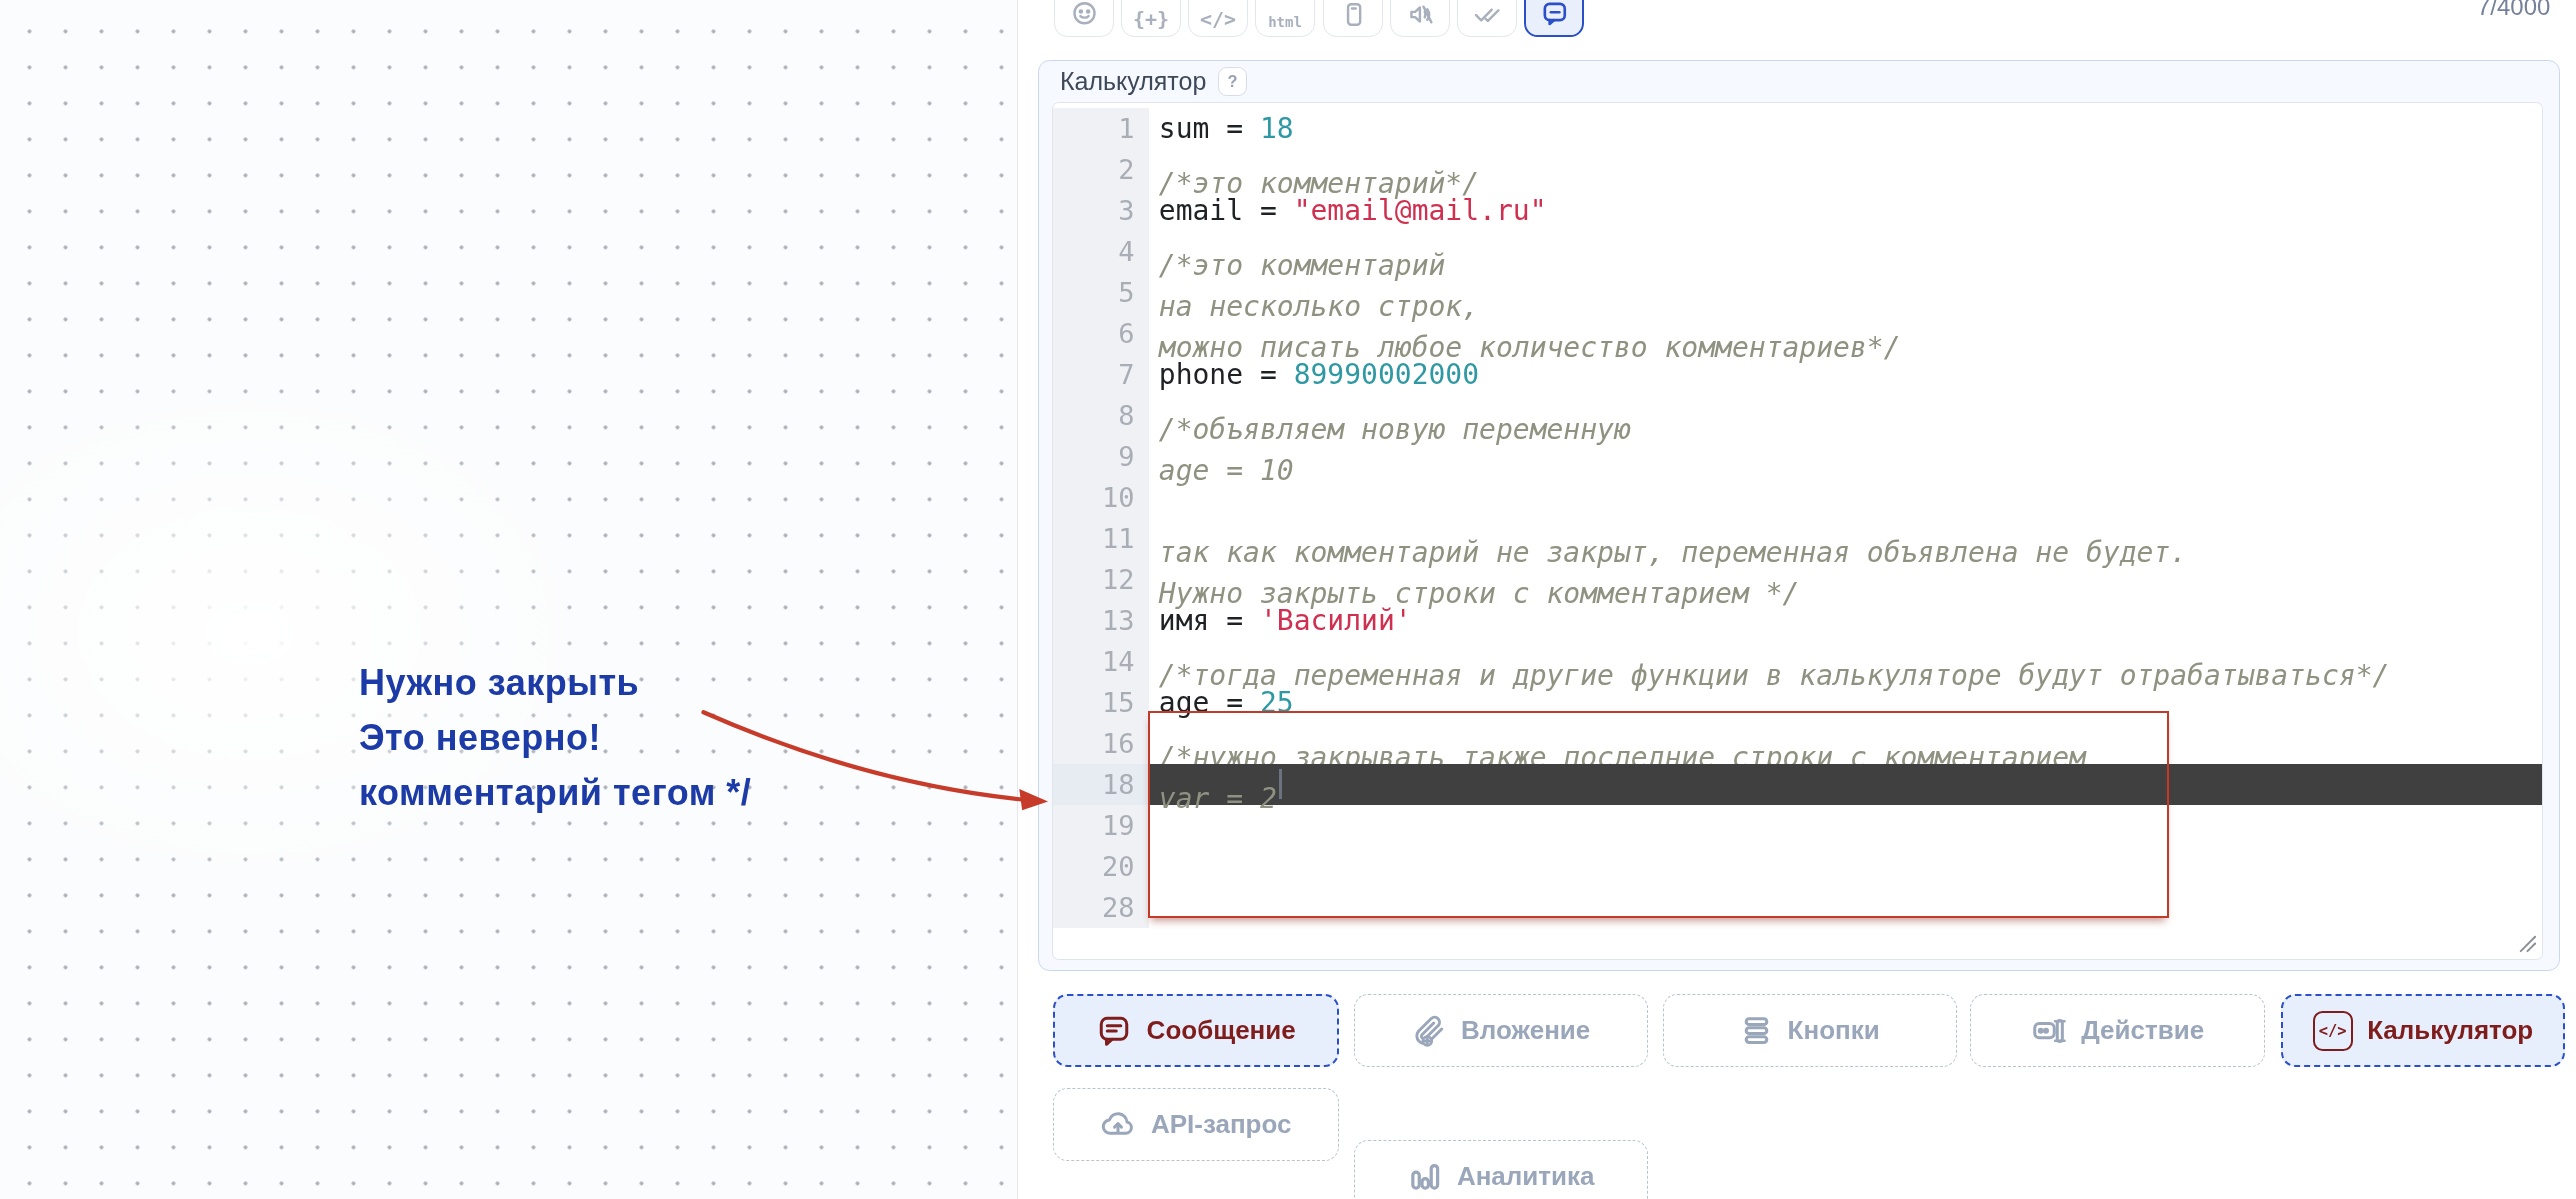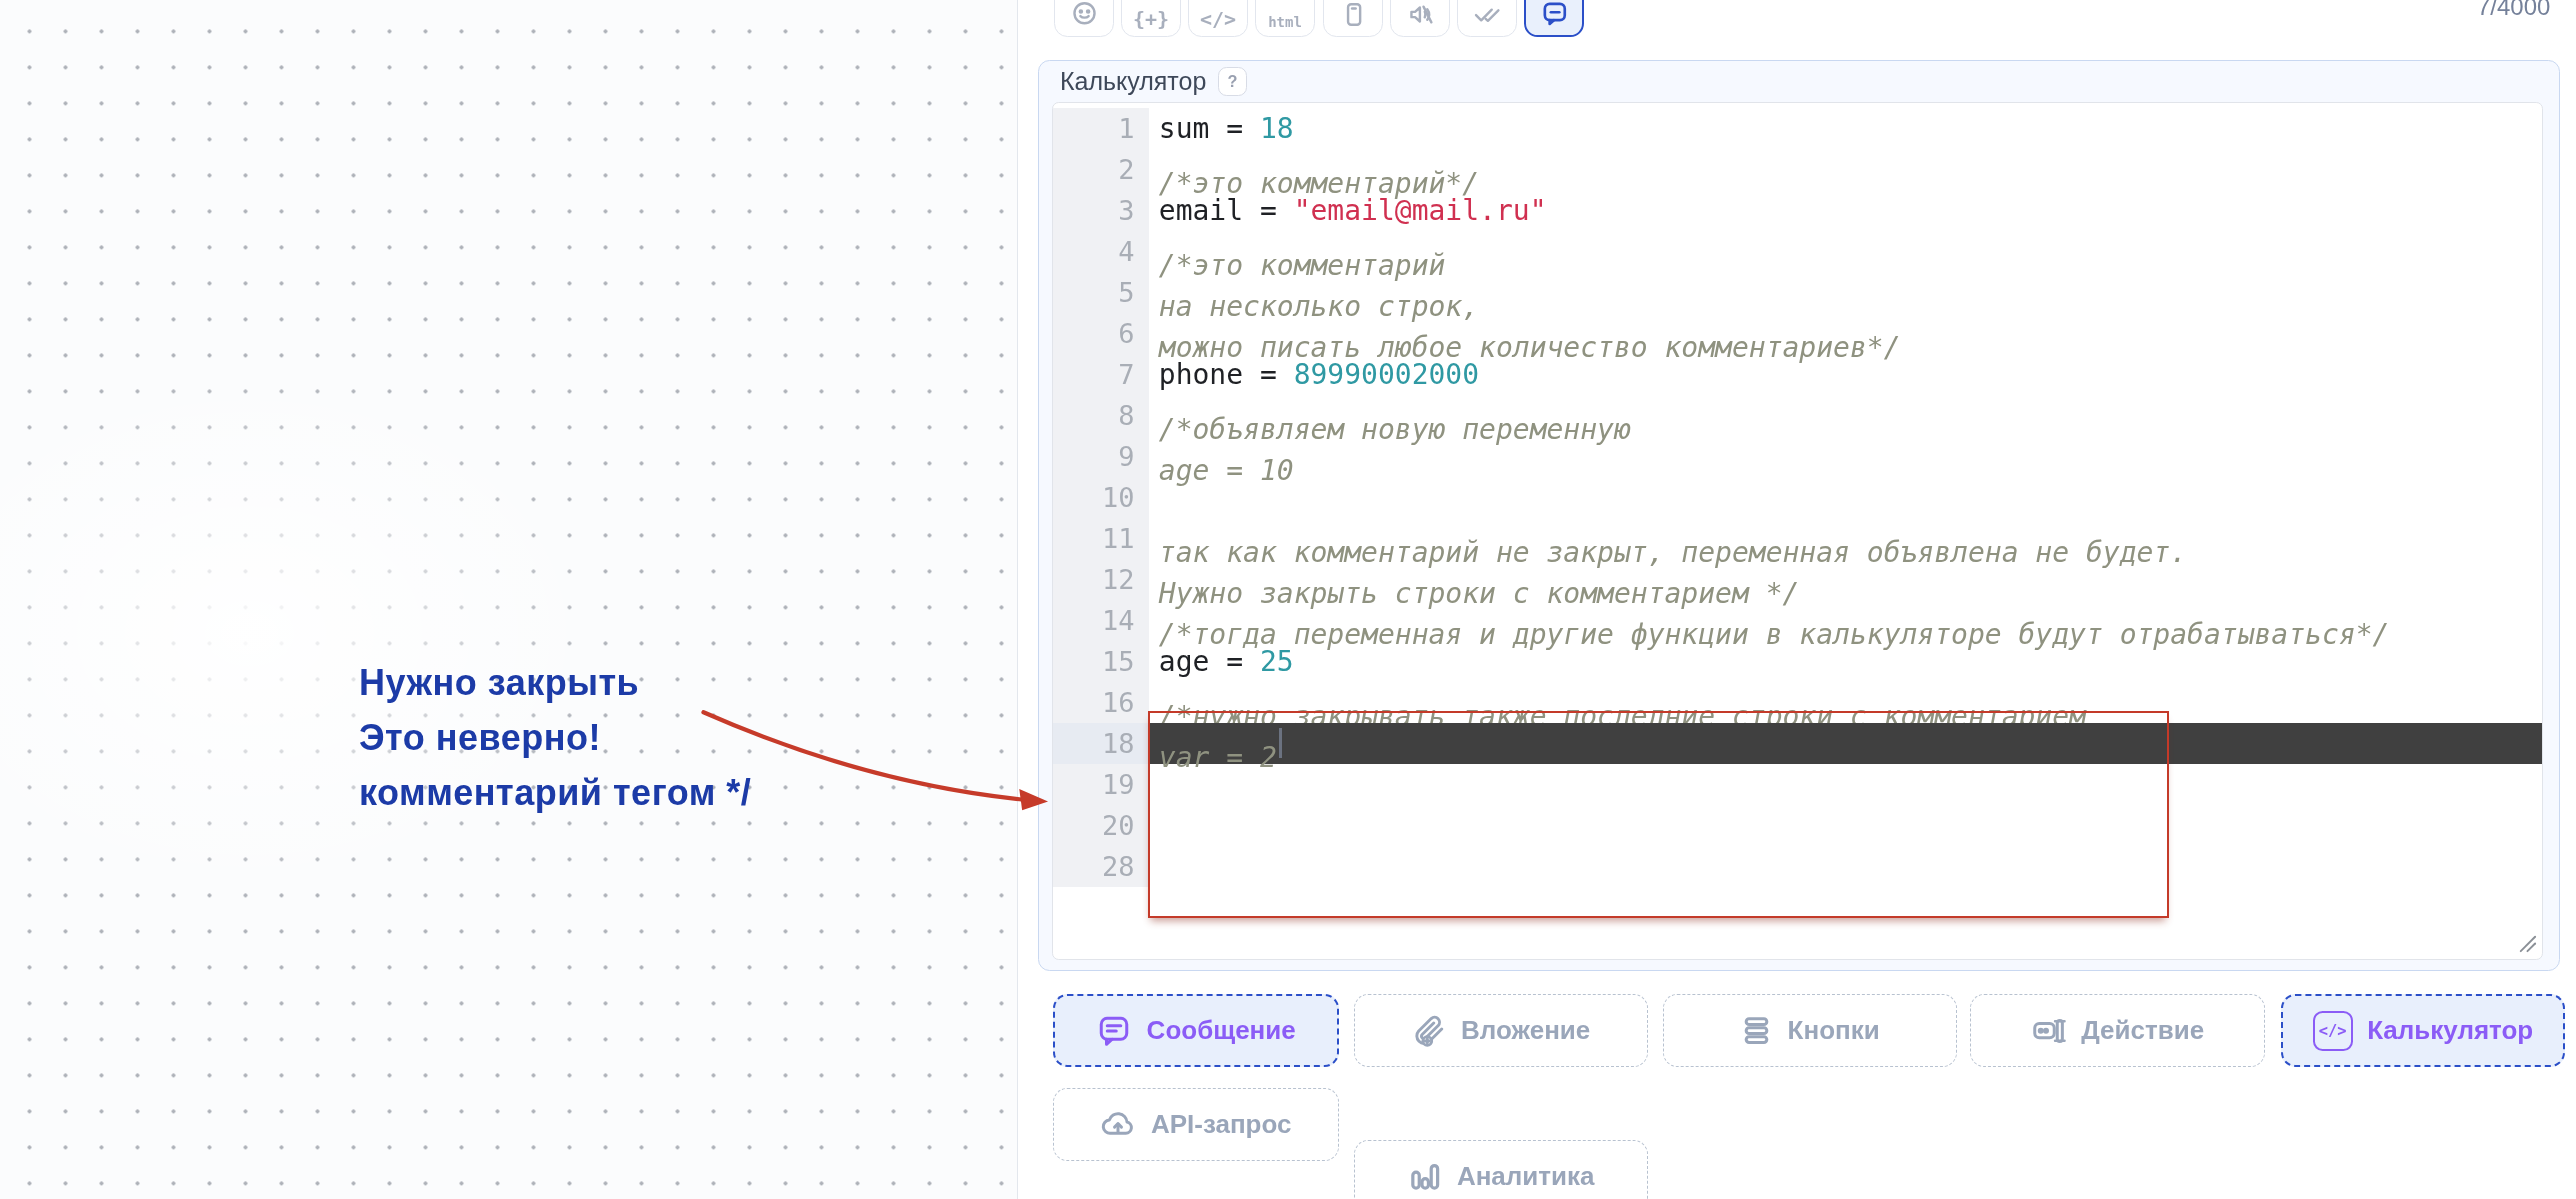--- a/index.html
+++ b/index.html
@@ -62,21 +62,21 @@
   .error-box{position:absolute;left:95px;top:608px;width:1017px;height:203px;
     border:2.9px solid #c43a29;box-shadow:0 5.8px 7.7px -2.9px rgba(140,40,25,.45);
     pointer-events:none;z-index:30;}
 
   .resize-handle{position:absolute;right:4.8px;bottom:4.8px;width:23px;height:23px;cursor:nwse-resize;}
 
   
   .action-btn{position:absolute;height:73px;box-sizing:border-box;border:1.9px dashed #b8c2d0;
     border-radius:14.4px;background:#fff;color:#9aa6ba;display:flex;align-items:center;
     justify-content:center;gap:14.4px;font-size:26px;font-weight:600;cursor:pointer;}
-  .action-btn.active{border:2.9px dashed #2b4fc8;background:#e8effc;color:#8b5cf6;}
+  .action-btn.active{border:2.9px dashed #2b4fc8;background:#e8effc;color:#7f1d1d;}
   .icon{flex:0 0 auto;display:block;}
   .calc-chip{width:36px;height:36px;border:2.4px solid currentColor;border-radius:9.6px;
     display:flex;align-items:center;justify-content:center;
     font-family:"DejaVu Sans Mono",monospace;font-size:15.4px;font-weight:700;}
 </style>
 </head>
 <body>
 
 <div class="canvas">
   <div class="canvas-glow"></div>
@@ -190,20 +190,24 @@
         </div>
         <div class="row">
           <div class="ln">11</div>
           <div class="code"><span class="seg-com">так как комментарий не закрыт, переменная объявлена не будет.</span></div>
         </div>
         <div class="row">
           <div class="ln">12</div>
           <div class="code"><span class="seg-com">Нужно закрыть строки с комментарием */</span></div>
         </div>
         <div class="row">
+          <div class="ln">13</div>
+          <div class="code"><span class="seg-plain">имя = </span><span class="seg-str">'Василий'</span></div>
+        </div>
+        <div class="row">
           <div class="ln">14</div>
           <div class="code"><span class="seg-com">/*тогда переменная и другие функции в калькуляторе будут отрабатываться*/</span></div>
         </div>
         <div class="row">
           <div class="ln">15</div>
           <div class="code"><span class="seg-plain">age = </span><span class="seg-num">25</span></div>
         </div>
         <div class="row">
           <div class="ln">16</div>
           <div class="code"><span class="seg-com">/*нужно закрывать также последние строки с комментарием</span></div>

